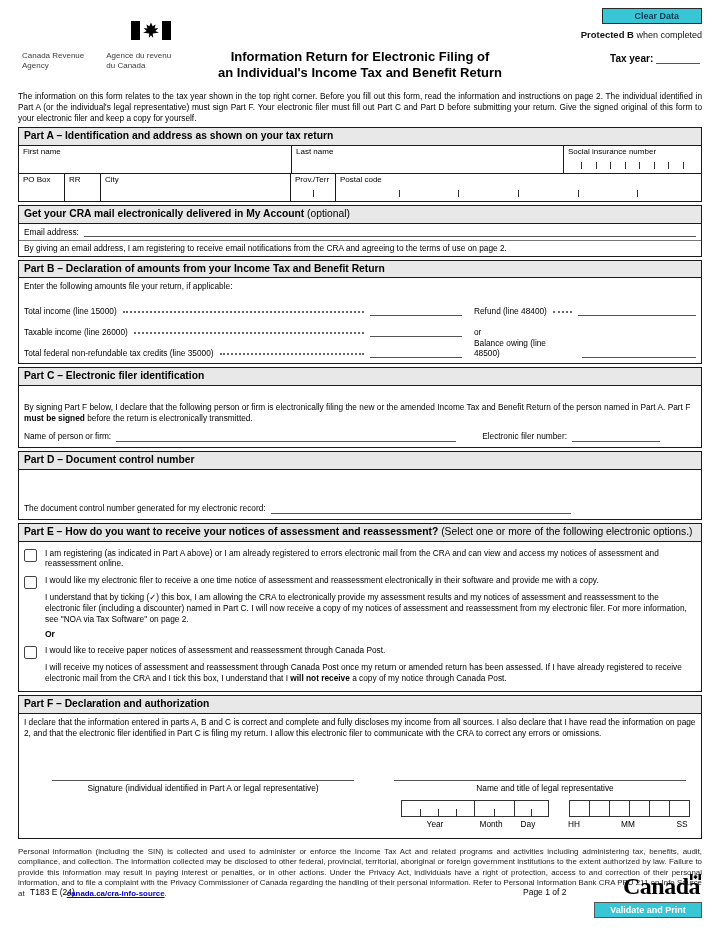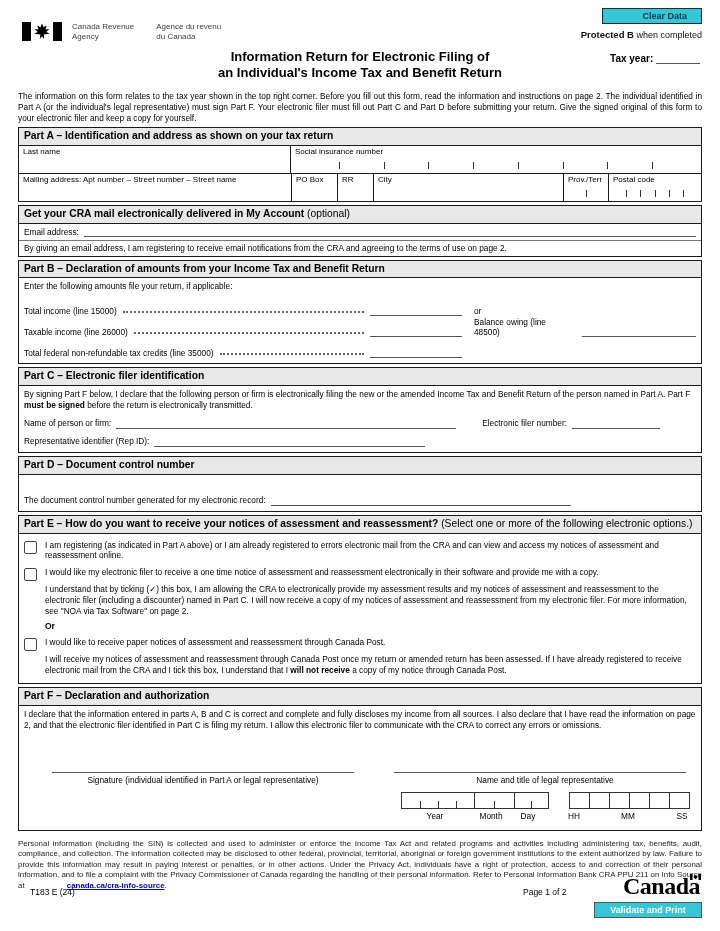--- a/index.html
+++ b/index.html
@@ -2,26 +2,26 @@
 <html><head>
 <meta charset="utf-8">
 <style>
   * { margin:0; padding:0; box-sizing:border-box; }
   html,body { background:#fff; }
   body { font-family:"Liberation Sans", sans-serif; color:#000; }
   .page { position:relative; width:720px; height:931px; background:#fff; padding:5px 18px 0 18px; overflow:hidden; }
 
   
   .topbar { position:relative; height:42px; }
-  .logo-block { position:absolute; left:4px; top:16px; display:flex; align-items:center; gap:10px; }
+  .logo-block { position:absolute; left:4px; top:16px; display:flex; align-items:flex-end; gap:10px;flex-direction:column; }
   .flag-svg { width:40px; height:19px; }
   .agency { display:flex; gap:22px; font-size:8px; line-height:1.25; color:#3c3c3c; padding-top:1px; }
   .top-right { position:absolute; right:0; top:0; text-align:right; }
   .cyan-btn { display:inline-block; border:1px solid #2a2a2a; font-family:"Liberation Sans",sans-serif;
-              font-size:9px; font-weight:bold; color:#0d3b52; padding:2px 14px; min-width:100px; cursor:pointer; }
+              font-size:9px; font-weight:bold; color:#0d3b52; padding:2px 22px; min-width:100px; cursor:pointer; }
   .protected { font-size:9px; margin-top:5px; color:#111; }
   .protected b { font-size:9.5px; }
 
   .title-row { position:relative; height:36px; margin-top:2px; }
   .titles { text-align:center; font-weight:bold; font-size:13px; line-height:1.25; }
   .taxyear { position:absolute; right:2px; top:4px; font-size:10px; font-weight:bold; }
   .ul { display:inline-block; border-bottom:1px solid #555; height:10px; vertical-align:bottom; }
 
   .intro { font-size:8.3px; line-height:1.32; margin-top:6px; text-align:justify; }
 
@@ -46,21 +46,21 @@
 
   
   .pb-body { padding:3px 5px 5px 5px; font-size:8.3px; }
   .pb-grid { display:flex; margin-top:4px; }
   .pb-left { width:438px; }
   .pb-right { flex:1; padding-left:12px; }
   .pb-row { display:flex; align-items:flex-end; height:21px; }
   .leader { flex:1; border-bottom:2px dotted #666; margin:0 6px 3px 6px; height:1px; }
 
   
-  .pc-body { padding:3px 5px 5px 5px; font-size:8.3px; line-height:1.3; }
+  .pc-body { padding:16px 5px 5px 5px; font-size:8.3px; line-height:1.3; }
   .pc-row { display:flex; align-items:flex-end; margin-top:7px; }
   .gap { width:26px; }
 
   
   .opt { display:flex; gap:8px; margin-top:6px; padding:0 5px; font-size:8.3px; line-height:1.3; }
   .cbx { width:13px; height:13px; border:1.5px solid #444; border-radius:2px; flex:0 0 13px; margin-top:1px; background:#fff; cursor:pointer; }
   .opt-note { margin:3px 5px 0 26px; font-size:8.3px; line-height:1.3; }
   .or { margin:5px 5px 0 26px; font-size:8.5px; font-weight:bold; }
   .pe-pad { padding-bottom:7px; }
 
@@ -135,38 +135,38 @@
       <span>Tax year:</span>
       <span class="ul" style="width:44px"></span>
     </div>
   </div>
 
   <p class="intro">The information on this form relates to the tax year shown in the top right corner. Before you fill out this form, read the information and instructions on page 2. The individual identified in Part A (or the individual's legal representative) must sign Part F. Your electronic filer must fill out Part C and Part D before submitting your return. Give the signed original of this form to your electronic filer and keep a copy for yourself.</p>
 
   <div class="sec">
     <div class="sec-h">Part A – Identification and address as shown on your tax return</div>
     <div class="ta-row first">
+      <div class="ta-cell" style="width:273px"><span>First name</span></div>
       <div class="ta-cell" style="width:272px"><span>Last name</span></div>
       <div class="ta-cell" style="flex:1">
         <span>Social insurance number</span>
         <div class="comb">
             <i></i>
             <i></i>
             <i></i>
             <i></i>
             <i></i>
             <i></i>
             <i></i>
             <i></i>
             <i></i>
           </div>
       </div>
     </div>
     <div class="ta-row">
-      <div class="ta-cell" style="width:273px"><span>Mailing address: Apt number – Street number – Street name</span></div>
       <div class="ta-cell" style="width:46px"><span>PO Box</span></div>
       <div class="ta-cell" style="width:36px"><span>RR</span></div>
       <div class="ta-cell" style="width:190px"><span>City</span></div>
       <div class="ta-cell" style="width:45px">
         <span>Prov./Terr</span>
         <div class="comb">
             <i></i>
             <i></i>
           </div>
       </div>
@@ -209,20 +209,25 @@
               <span class="leader"></span>
               <span class="ul" style="width:92px"></span>
             </div>
           <div class="pb-row">
               <span>Total federal non-refundable tax credits (line 35000)</span>
               <span class="leader"></span>
               <span class="ul" style="width:92px"></span>
             </div>
         </div>
         <div class="pb-right">
+          <div class="pb-row">
+              <span>Refund (line 48400)</span>
+              <span class="leader"></span>
+              <span class="ul" style="width:118px"></span>
+            </div>
           <div class="pb-row">
               <span>or</span>
             </div>
           <div class="pb-row">
               <span>Balance owing (line 48500)</span>
               <span class="leader"></span>
               <span class="ul" style="width:118px"></span>
             </div>
         </div>
       </div>
@@ -232,25 +237,20 @@
   <div class="sec">
     <div class="sec-h">Part C – Electronic filer identification</div>
     <div class="pc-body">
       <div><span>By signing Part F below, I declare that the following person or firm is electronically filing the new or the amended Income Tax and Benefit Return of the person named in Part A. Part F </span><b class="inl">must be signed</b><span> before the return is electronically transmitted.</span></div>
       <div class="pc-row">
         <span>Name of person or firm:</span>
         <span class="flex-ul" style="max-width:340px"></span>
         <span class="gap"></span>
         <span>Electronic filer number:</span>
         <span class="flex-ul" style="max-width:88px"></span>
-      </div>
-      <div class="pc-row">
-        <span>Representative identifier (Rep ID):</span>
-        <span class="flex-ul" style="max-width:300px"></span>
-        <span style="flex:1"></span>
       </div>
     </div>
   </div>
 
   <div class="sec">
     <div class="sec-h">Part D – Document control number</div>
     <div class="pc-body">
       <div class="pc-row" style="margin-top:17px">
         <span>The document control number generated for my electronic record:</span>
         <span class="flex-ul" style="max-width:300px"></span>

